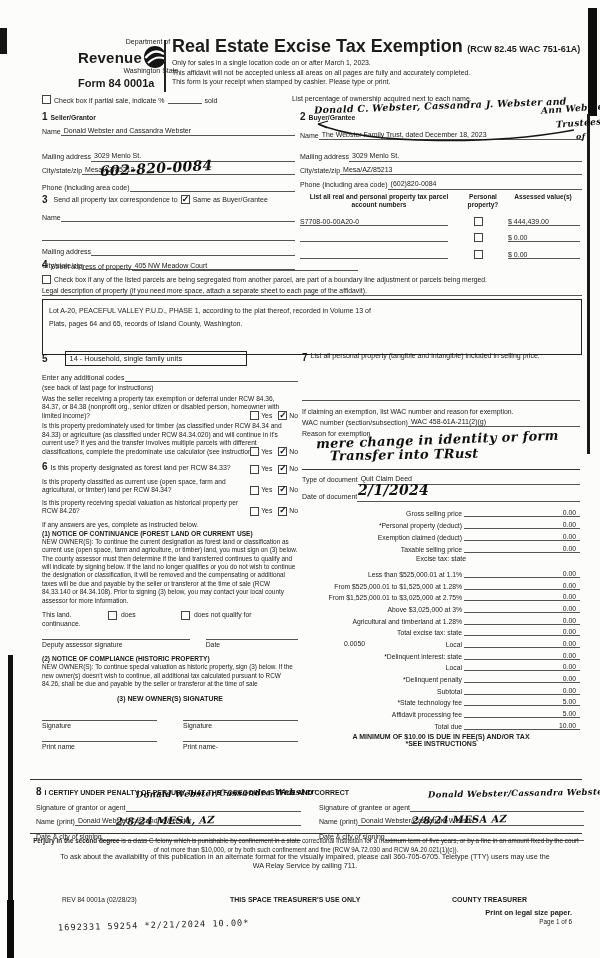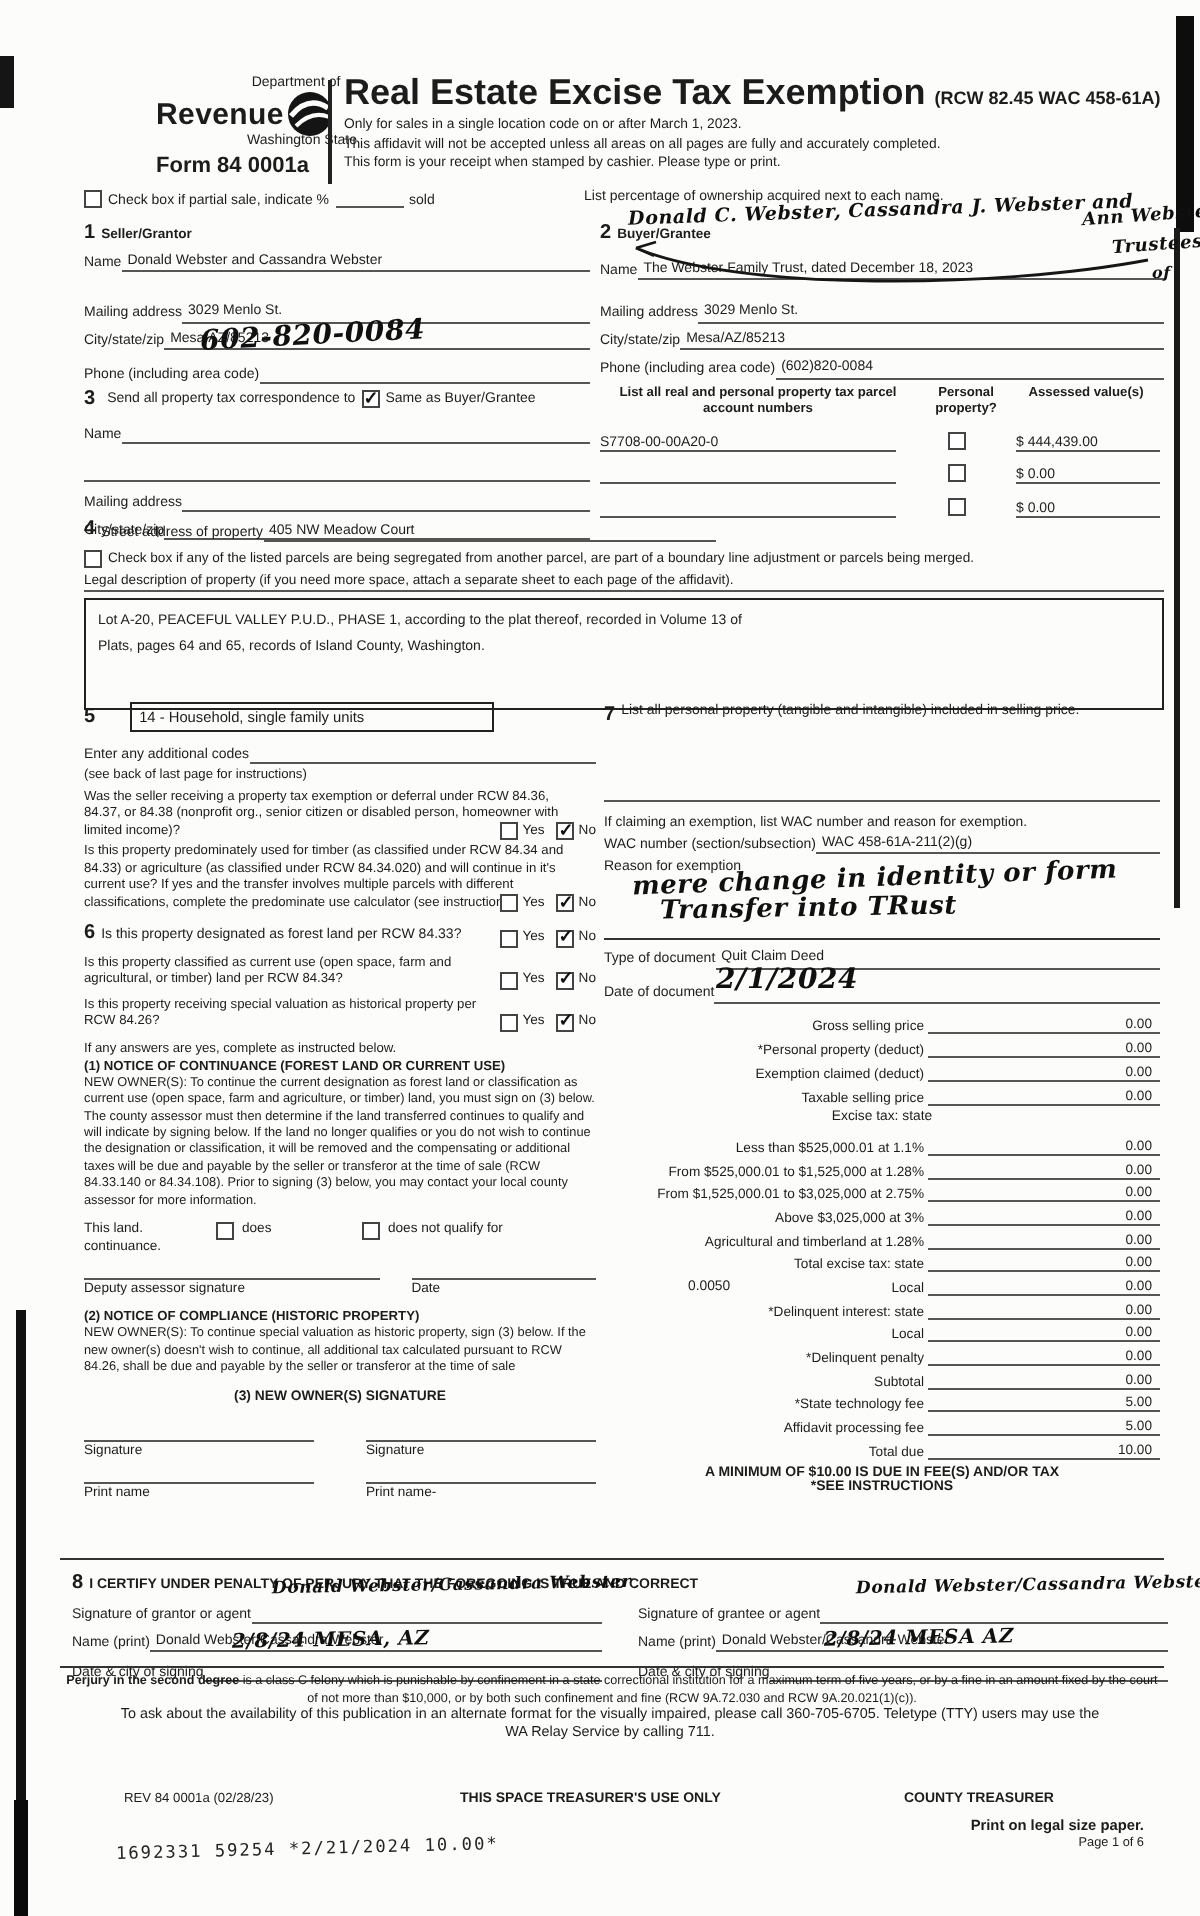--- a/index.html
+++ b/index.html
@@ -51,21 +51,21 @@
       </svg>
     </div>
     <div class="i" style="font-size:7px;text-align:center;padding-left:24px;margin-top:-2px;">Washington State</div>
     <div class="b" style="font-size:11px;margin-top:3px;">Form 84 0001a</div>
   </div>
   <div class="abs" style="left:164px;top:40px;width:1.6px;height:52px;background:#222;"></div>
 
   <div class="abs" style="left:172px;top:36px;width:410px;">
     <div>
       <span class="b" style="font-size:18px;">Real Estate Excise Tax Exemption</span>
-      <span class="b" style="font-size:9px;">(RCW 82.45 WAC 458-61A)</span>
+      <span class="b" style="font-size:9px;">(RCW 82.45 WAC 751-61A)</span>
     </div>
     <div style="font-size:6.9px;line-height:1.4;margin-top:1px;">
       <div>Only for sales in a single location code on or after March 1, 2023.</div>
       <div>This affidavit will not be accepted unless all areas on all pages are fully and accurately completed.</div>
       <div><span>This form is your receipt when stamped by cashier. </span><span class="i">Please type or print.</span></div>
     </div>
   </div>
 
   <div class="abs" style="left:42px;top:95px;width:250px;display:flex;align-items:flex-end;gap:3px;font-size:7px;">
     <span class="cb"></span>

